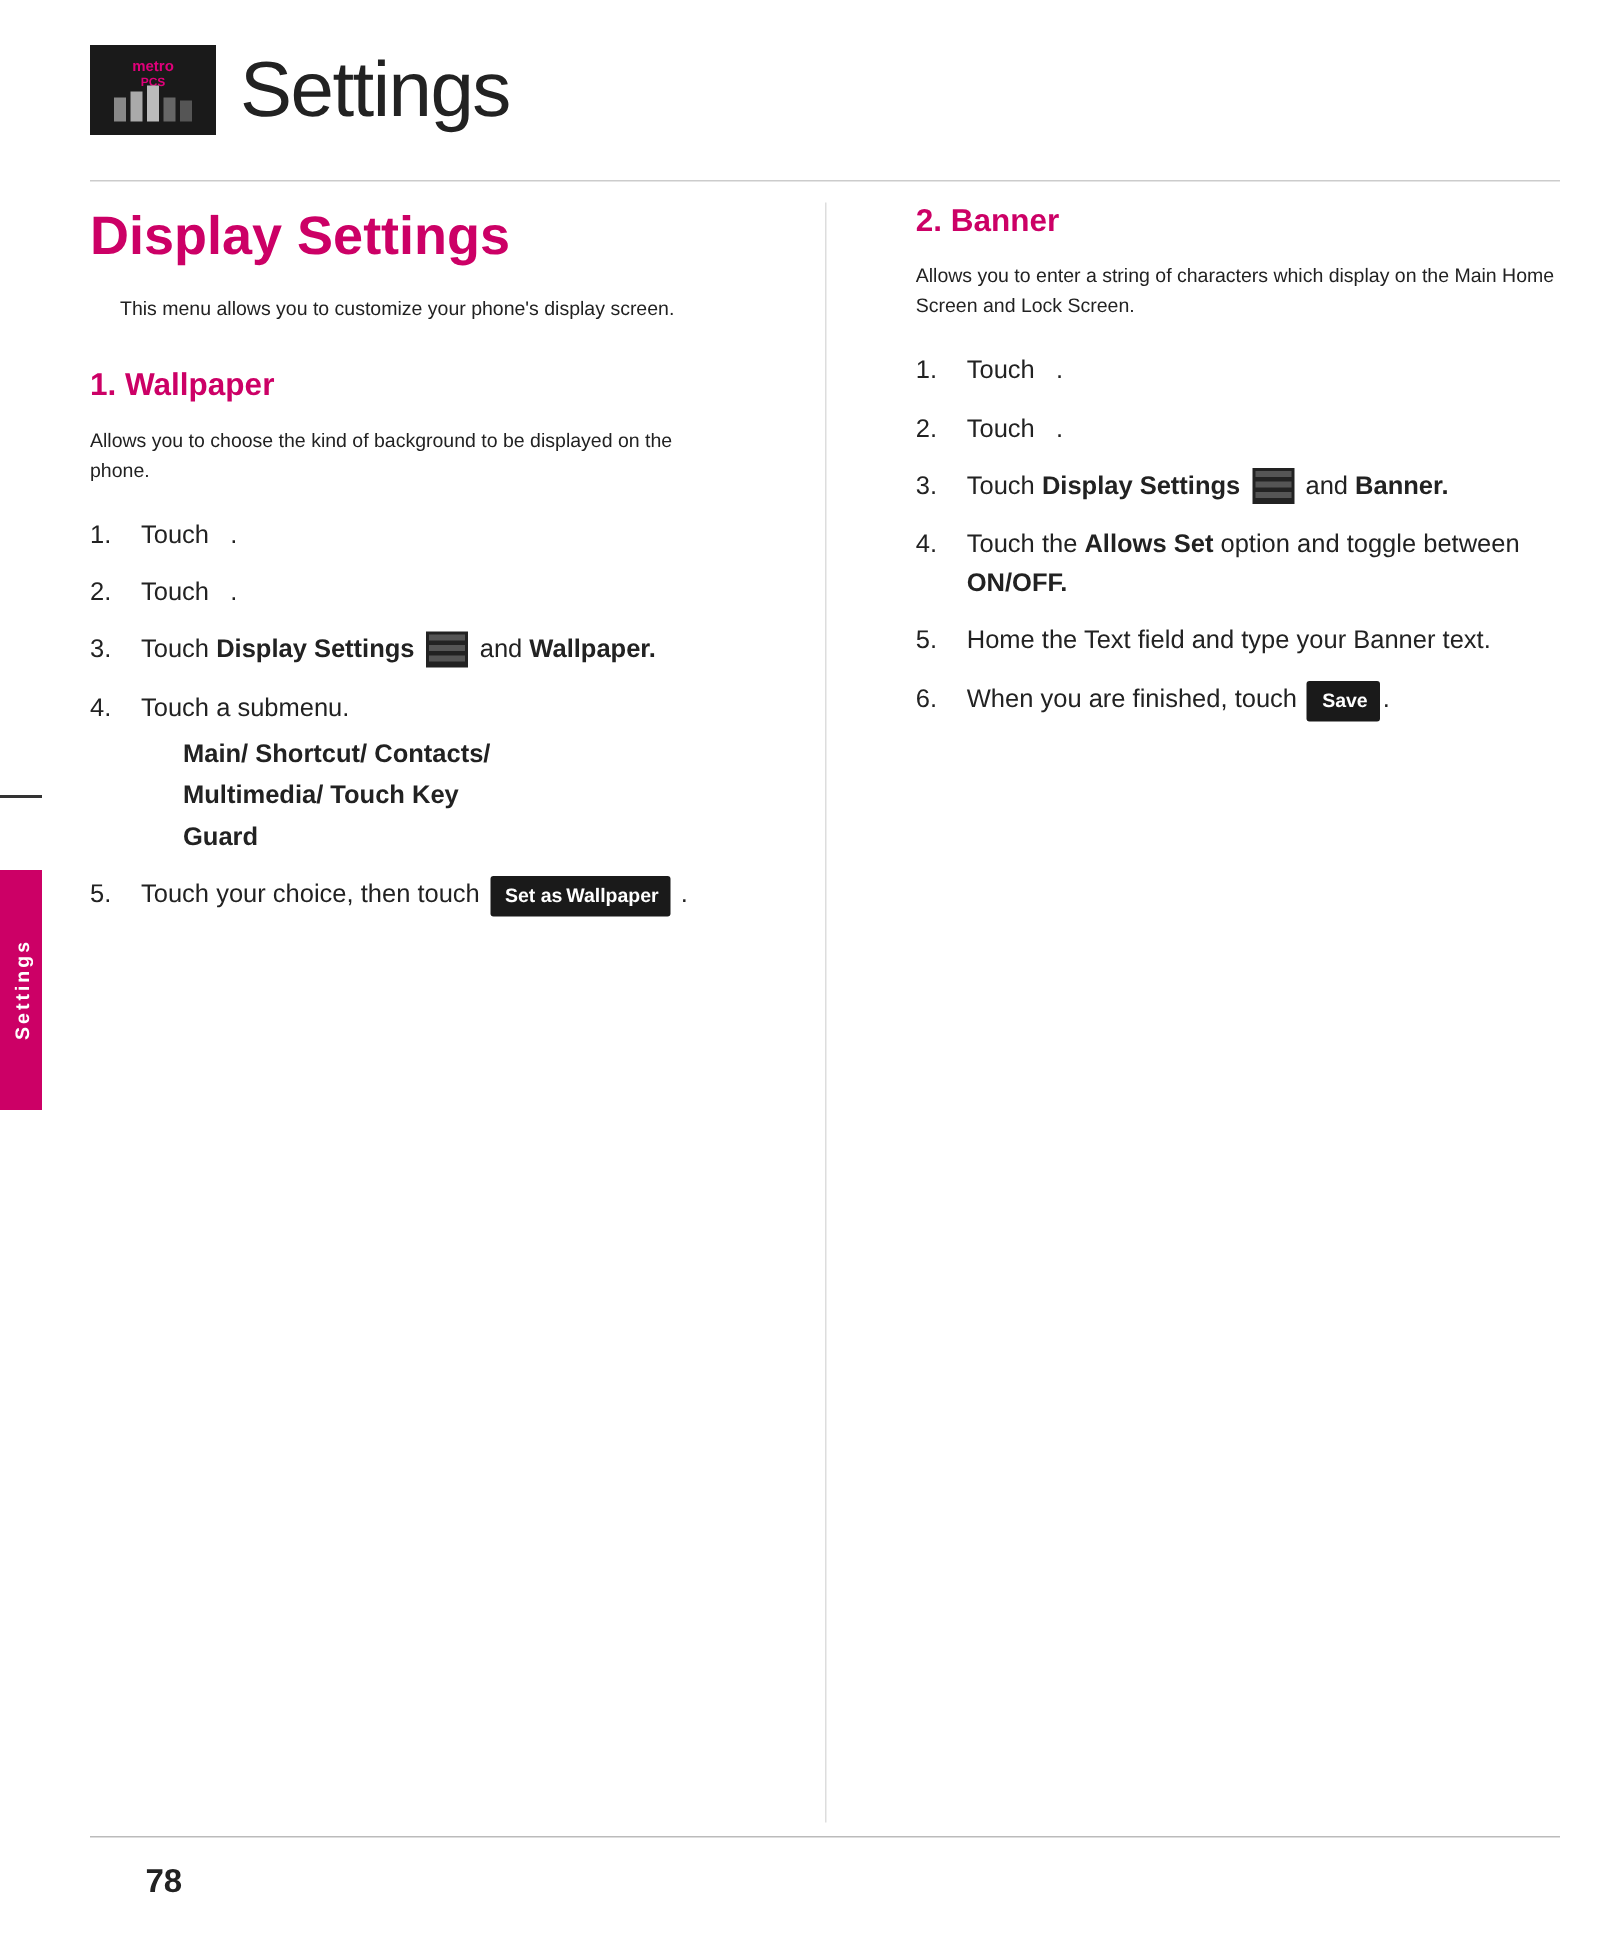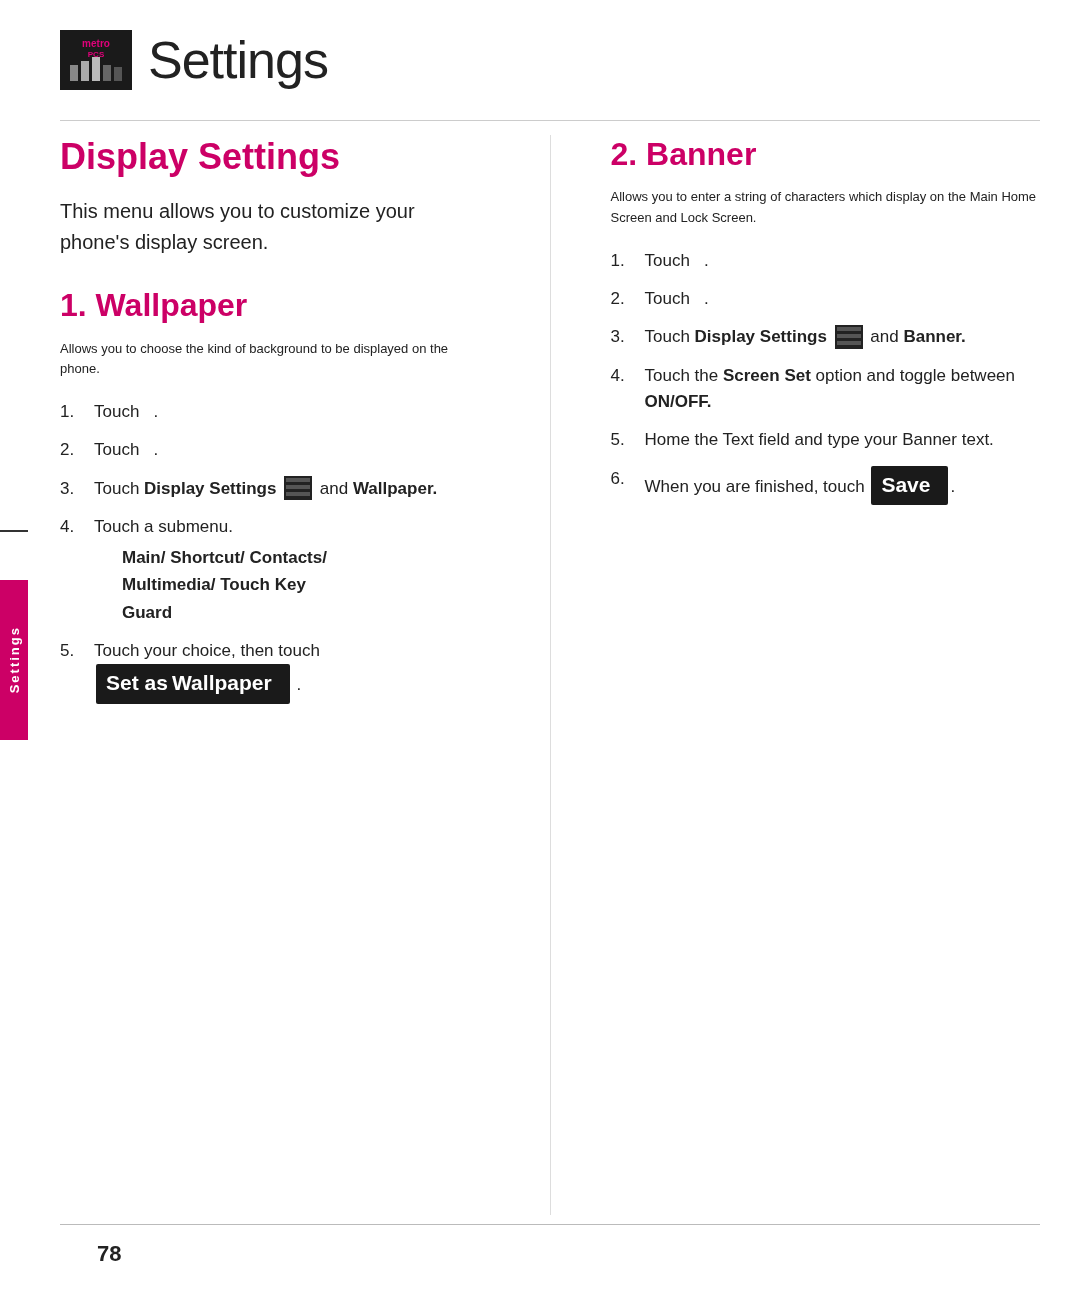--- a/index.html
+++ b/index.html
@@ -49,21 +49,21 @@
     .header {
       position: absolute;
       top: 30px;
       left: 60px;
       display: flex;
       align-items: center;
       gap: 16px;
     }
 
     .metro-logo {
-      width: 72px;
+      width: 84px;
       height: 60px;
       background: #1a1a1a;
       display: flex;
       flex-direction: column;
       align-items: center;
       justify-content: center;
       position: relative;
     }
 
     .header-title {
@@ -109,28 +109,29 @@
 
     .section-title-main {
       font-size: 36px;
       font-weight: bold;
       color: #cc0066;
       margin-bottom: 18px;
       line-height: 1.2;
     }
 
     .section-intro {
-      font-size: 20px;
+      font-size: 13px;
       color: #222;
       line-height: 1.55;
       margin-bottom: 28px;
+      margin-left: 20px;
     }
 
     .subsection-title {
-      font-size: 32px;
+      font-size: 21px;
       font-weight: bold;
       color: #cc0066;
       margin-bottom: 14px;
       line-height: 1.2;
     }
 
     .subsection-intro {
       font-size: 13px;
       color: #222;
       line-height: 1.55;
@@ -189,23 +190,23 @@
         linear-gradient(#555, #555) 2px 9px / calc(100% - 4px) 4px no-repeat,
         linear-gradient(#555, #555) 2px 16px / calc(100% - 4px) 4px no-repeat;
       background-color: #222;
     }
 
     
     .btn-black {
       display: inline-block;
       background: #1a1a1a;
       color: #ffffff;
-      font-size: 21px;
-      font-weight: bold;
-      padding: 3px 18px 4px 10px;
+      font-size: 13px;
+      font-weight: bold;
+      padding: 3px 8px 4px 10px;
       border-radius: 2px;
       margin: 0 2px;
     }
 
     
     .indented-block {
       margin-left: 28px;
       margin-top: 4px;
       font-size: 17px;
       font-weight: bold;
@@ -358,21 +359,21 @@
         <span class="step-content">
           Touch <span class="bold-text">Display Settings</span>
           <span class="icon-inline"></span>
           and <span class="bold-text">Banner.</span>
         </span>
       </li>
 
       <li class="step-item">
         <span class="step-num">4.</span>
         <span class="step-content">
-          Touch the <span class="bold-text">Screen Set</span> option and toggle between <span class="bold-text">ON/OFF.</span>
+          Touch the <span class="bold-text">Allows Set</span> option and toggle between <span class="bold-text">ON/OFF.</span>
         </span>
       </li>
 
       <li class="step-item">
         <span class="step-num">5.</span>
         <span class="step-content">
           Home the Text field and type your Banner text.
         </span>
       </li>
 

